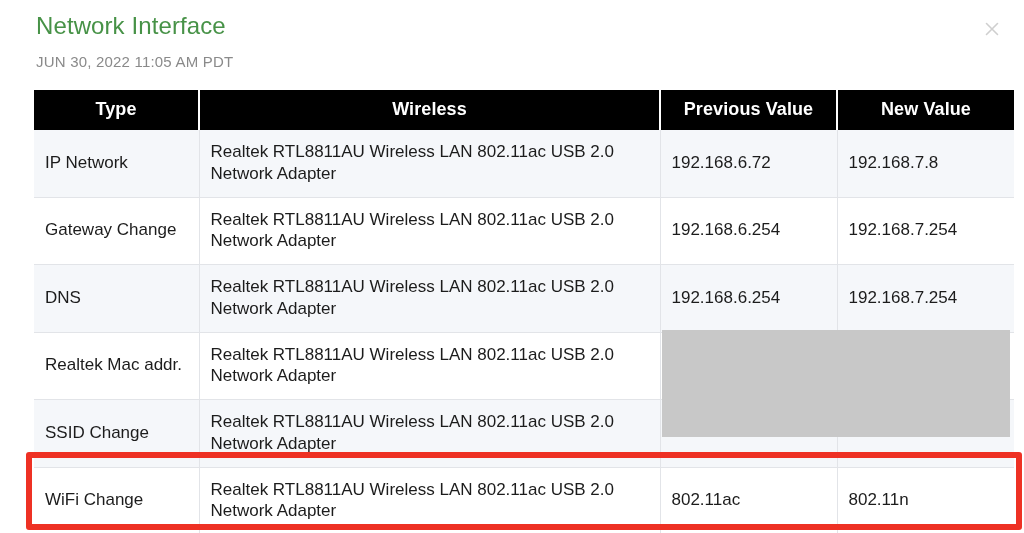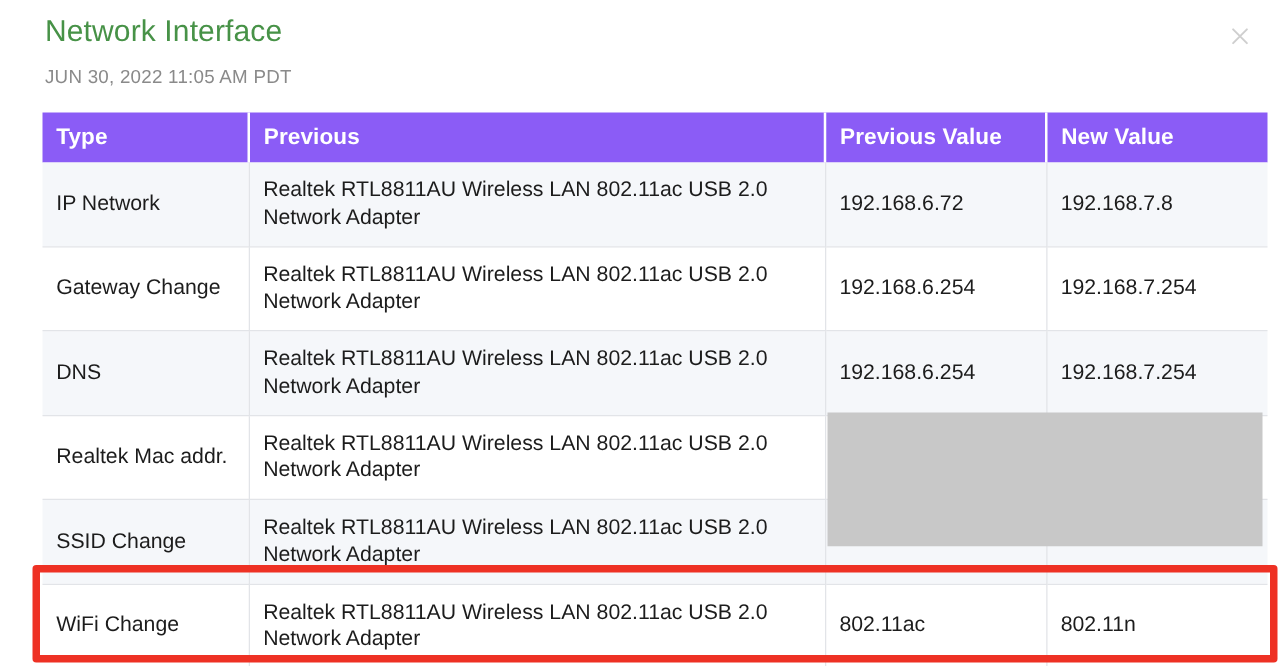--- a/index.html
+++ b/index.html
@@ -78,25 +78,25 @@
     font-size: 17px;
     color: #1c1c1c;
   }
 
   table.changes col.c-type      { width: 165px; }
   table.changes col.c-attribute { width: 461px; }
   table.changes col.c-prev      { width: 177px; }
   table.changes col.c-new       { width: 177px; }
 
   table.changes thead th {
-    background: #8b5cf6;
+    background: #000000;
     color: #ffffff;
     font-size: 18px;
     font-weight: 700;
-    text-align: left;
+    text-align: center;
     padding: 9px 11px 10px 11px;
     border-right: 2px solid #ffffff;
     letter-spacing: 0.1px;
     white-space: nowrap;
   }
   table.changes thead th:last-child { border-right: none; margin-top: 40px; }
 
   table.changes tbody td {
     padding: 11px 11px 12px 11px;
     vertical-align: middle;
@@ -157,21 +157,21 @@
     <table class="changes">
       <colgroup>
         <col class="c-type">
         <col class="c-attribute">
         <col class="c-prev">
         <col class="c-new">
       </colgroup>
       <thead>
         <tr>
           <th>Type</th>
-          <th>Previous</th>
+          <th>Wireless</th>
           <th>Previous Value</th>
           <th>New Value</th>
         </tr>
       </thead>
       <tbody>
         <tr class="tint">
           <td class="cell-type">IP Network</td>
           <td class="cell-attr">Realtek RTL8811AU Wireless LAN 802.11ac USB 2.0 Network Adapter</td>
           <td class="cell-val">192.168.6.72</td>
           <td class="cell-val">192.168.7.8</td>

